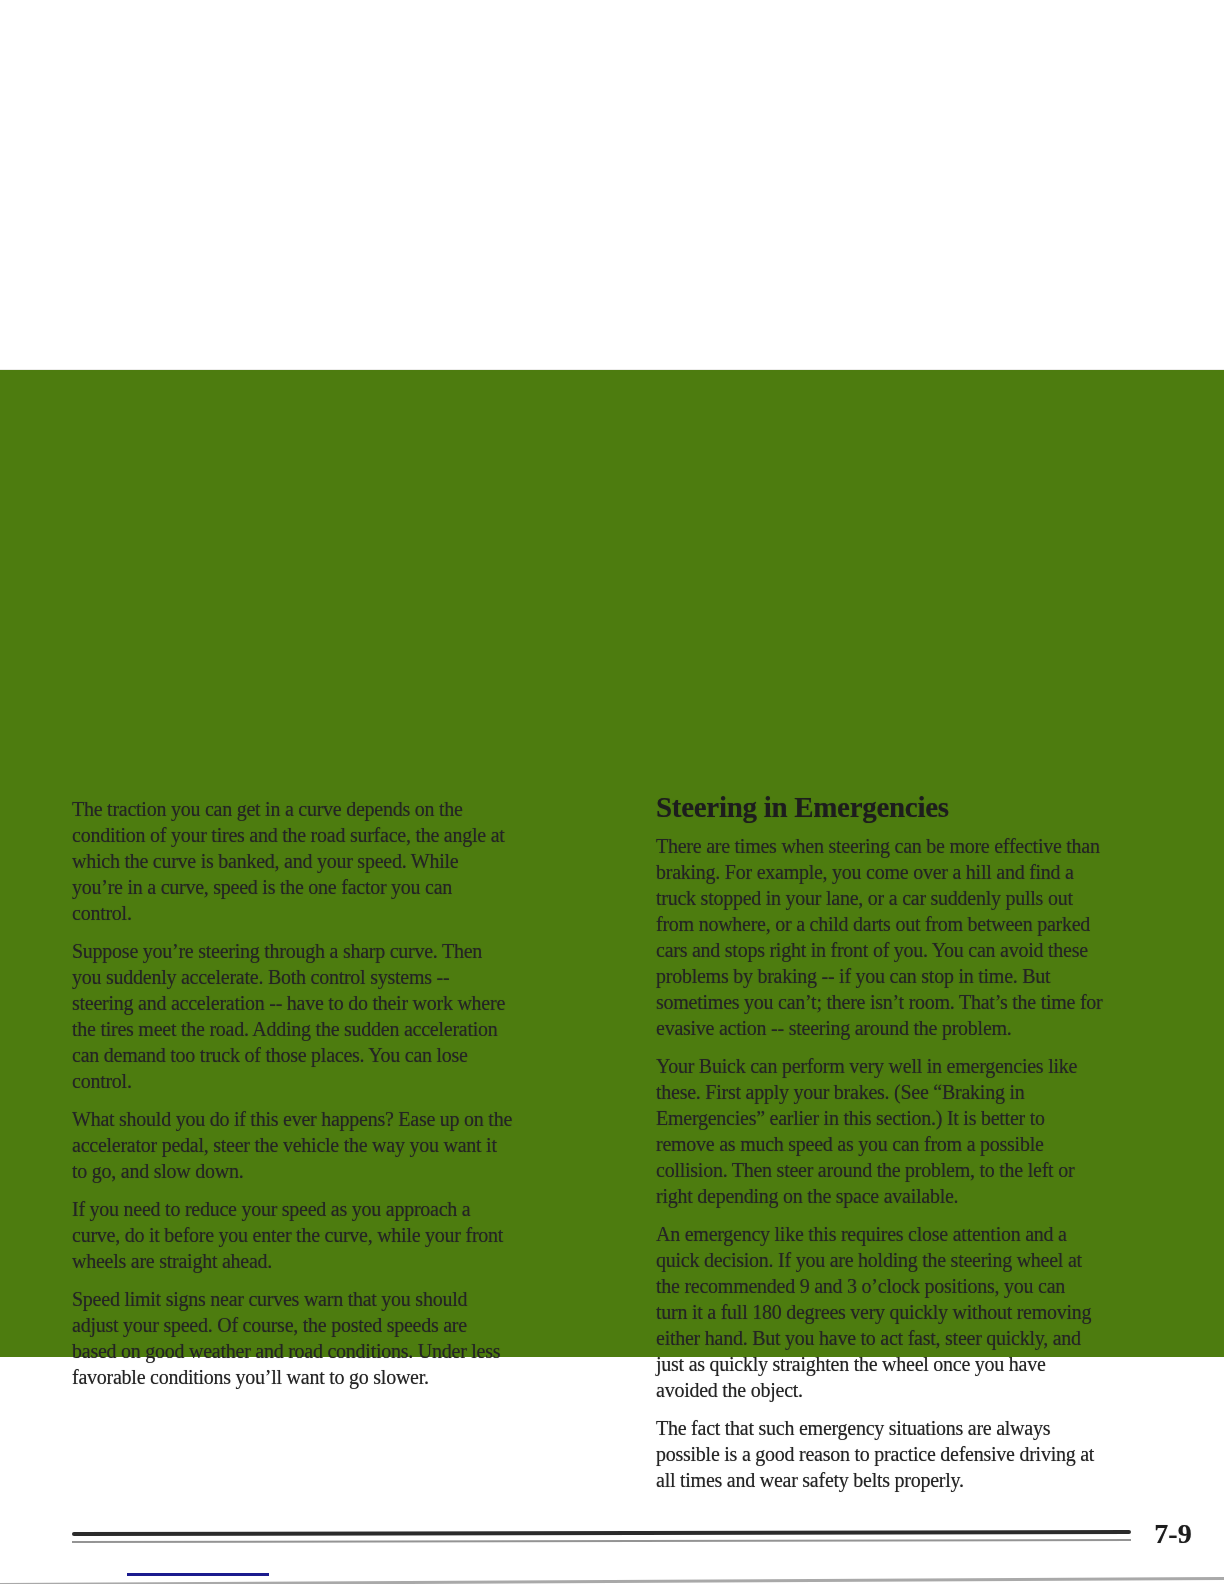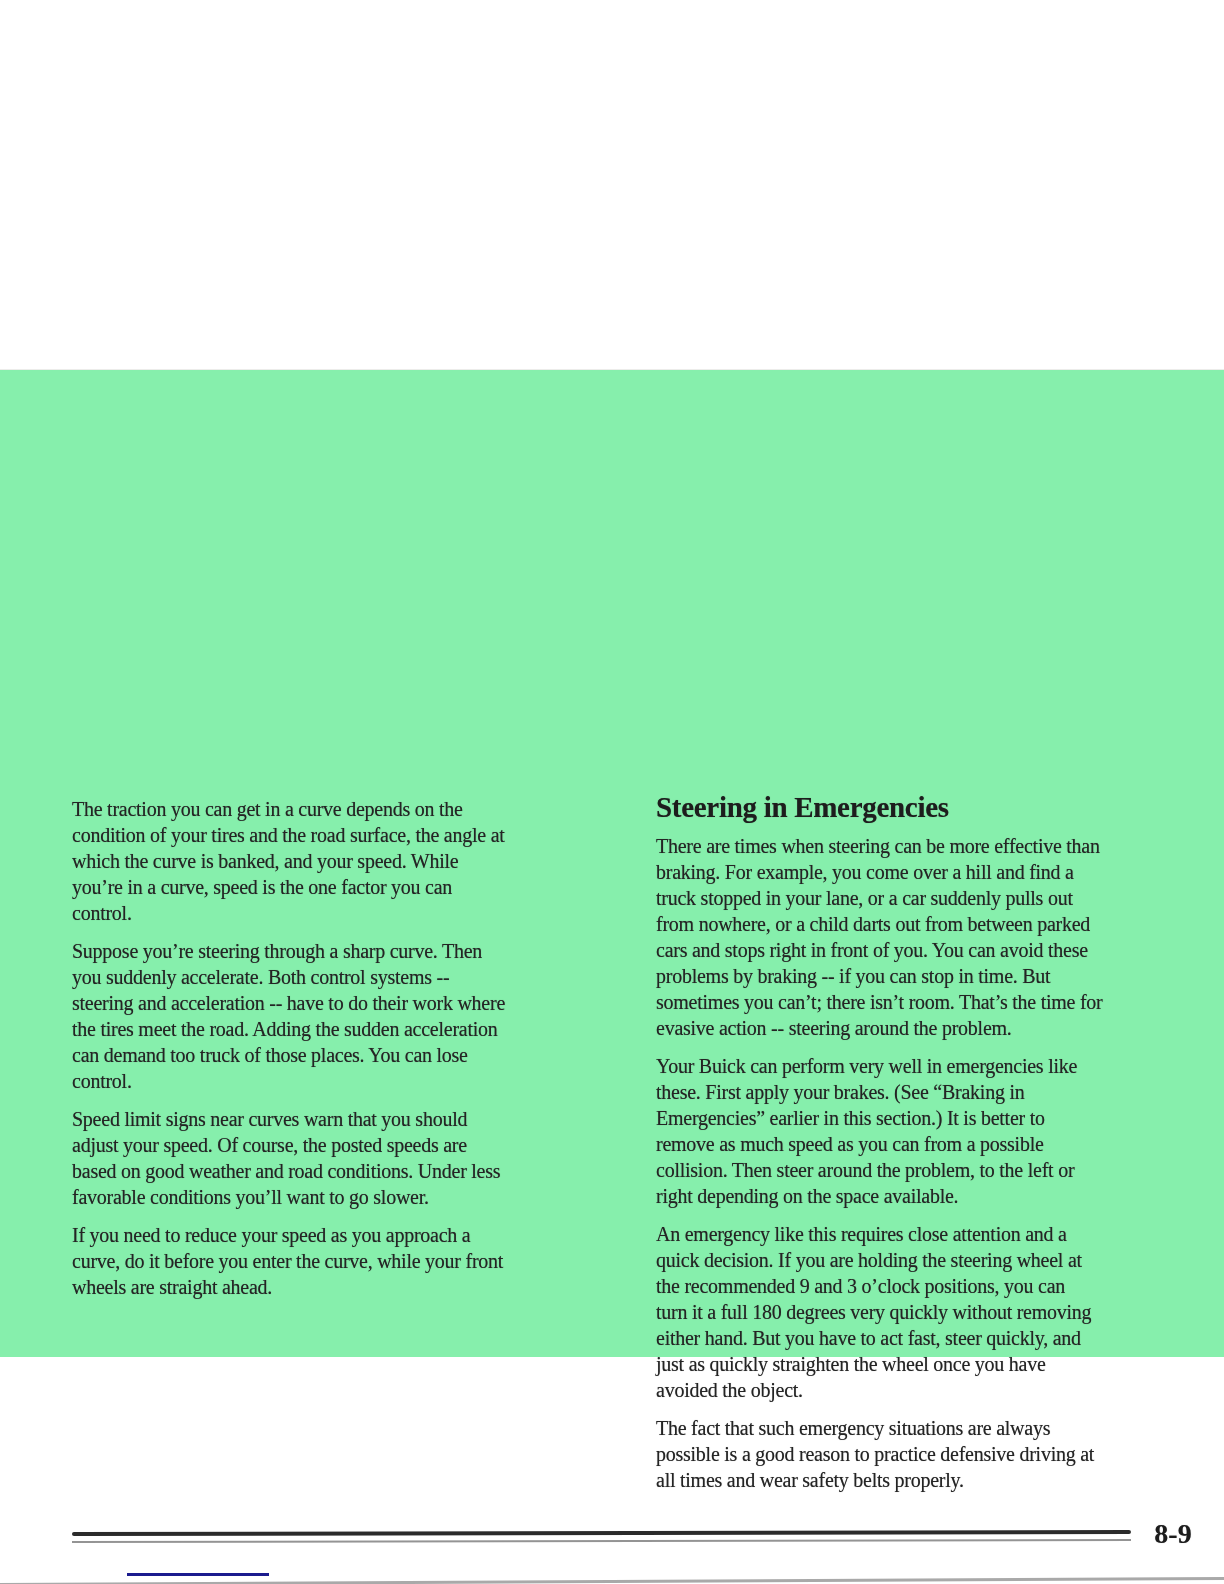--- a/index.html
+++ b/index.html
@@ -14,21 +14,21 @@
     background: #ffffff;
     overflow: hidden;
   }
   
   .paper {
     position: absolute;
     left: 0;
     top: 369px;
     width: 1224px;
     height: 987px;
-    background: #86efac;
+    background: #4d7c0f;
     border-top: 1px solid #ececea;
   }
   
   .col {
     position: absolute;
     font-family: "Liberation Serif", serif;
     font-size: 20px;
     line-height: 26px;
     color: #242424;
     letter-spacing: -0.25px;
@@ -104,27 +104,30 @@
 condition of your tires and the road surface, the angle at
 which the curve is banked, and your speed. While
 you’re in a curve, speed is the one factor you can
 control.</p>
       <p class="body-text">Suppose you’re steering through a sharp curve. Then
 you suddenly accelerate. Both control systems --
 steering and acceleration -- have to do their work where
 the tires meet the road. Adding the sudden acceleration
 can demand too truck of those places. You can lose
 control.</p>
+      <p class="body-text">What should you do if this ever happens? Ease up on the
+accelerator pedal, steer the vehicle the way you want it
+to go, and slow down.</p>
+      <p class="body-text">If you need to reduce your speed as you approach a
+curve, do it before you enter the curve, while your front
+wheels are straight ahead.</p>
       <p class="body-text">Speed limit signs near curves warn that you should
 adjust your speed. Of course, the posted speeds are
 based on good weather and road conditions. Under less
 favorable conditions you’ll want to go slower.</p>
-      <p class="body-text">If you need to reduce your speed as you approach a
-curve, do it before you enter the curve, while your front
-wheels are straight ahead.</p>
     </div>
 
     <div class="col col-right">
       <h2 class="section-heading">Steering in Emergencies</h2>
       <p class="body-text">There are times when steering can be more effective than
 braking. For example, you come over a hill and find a
 truck stopped in your lane, or a car suddenly pulls out
 from nowhere, or a child darts out from between parked
 cars and stops right in front of you. You can avoid these
 problems by braking -- if you can stop in time. But
@@ -146,21 +149,21 @@
       <p class="body-text">The fact that such emergency situations are always
 possible is a good reason to practice defensive driving at
 all times and wear safety belts properly.</p>
     </div>
 
     <div class="footer-rule">
       <div class="rule-dark"></div>
       <div class="rule-light"></div>
     </div>
 
-    <div class="page-number">8-9</div>
+    <div class="page-number">7-9</div>
 
     <div class="page-edge-line"></div>
 
   </div>
 
   <div class="link-underline"></div>
 
 </div>
 
 </body></html>

